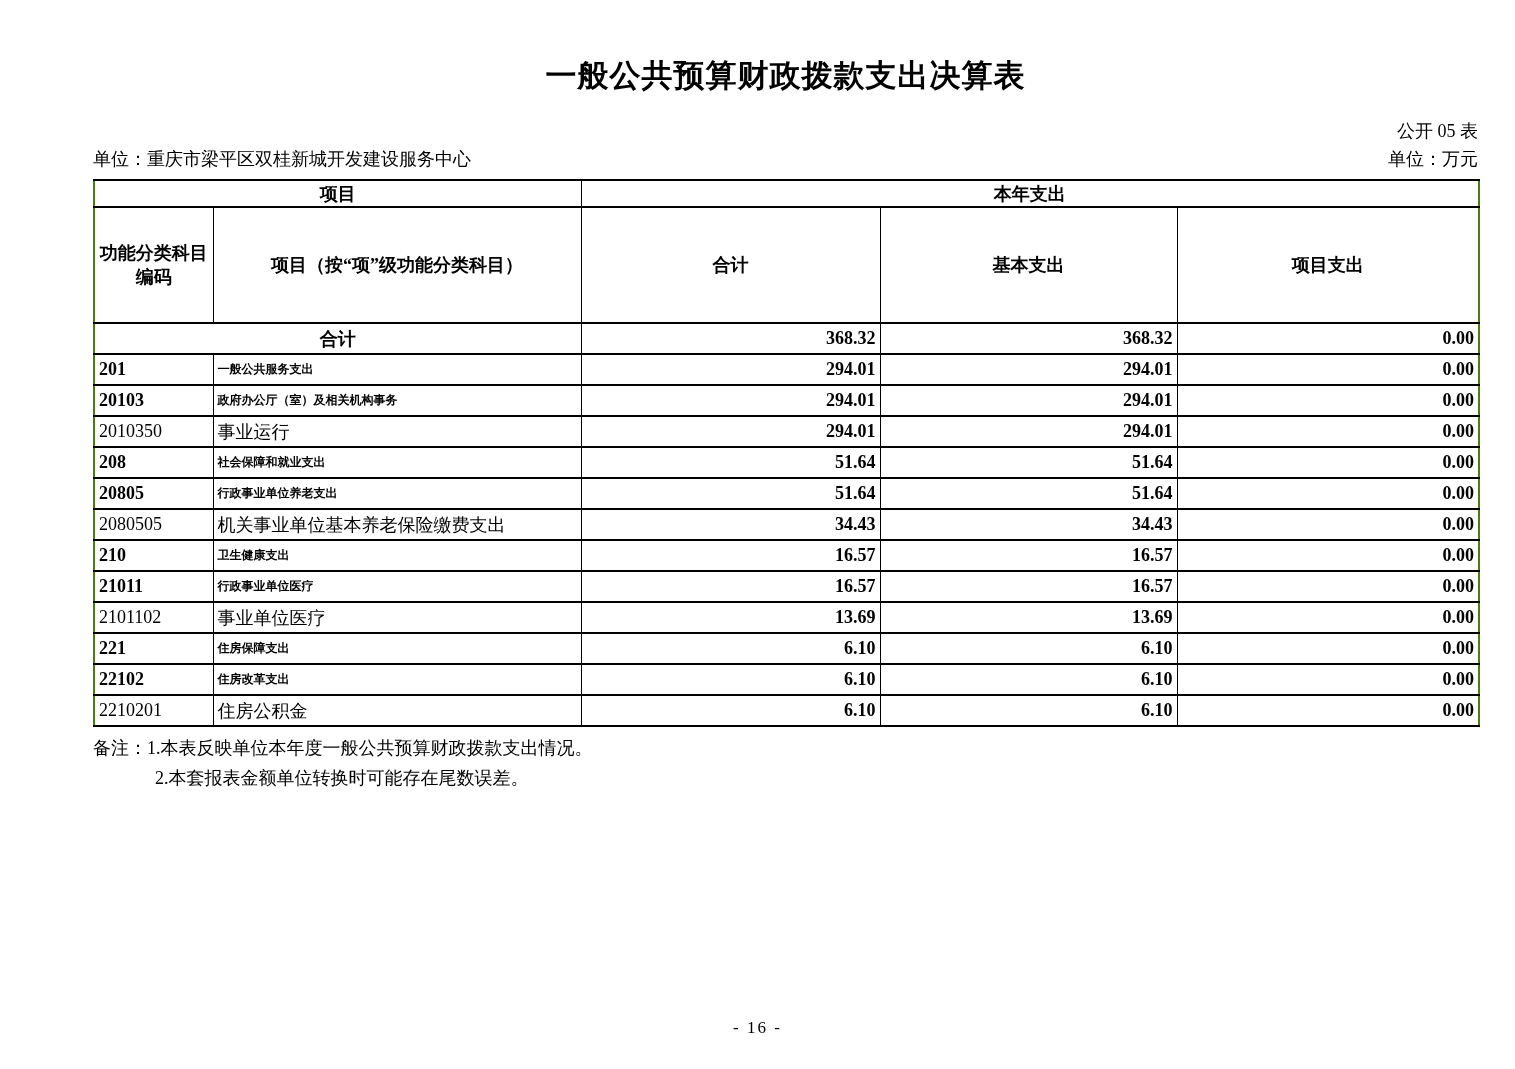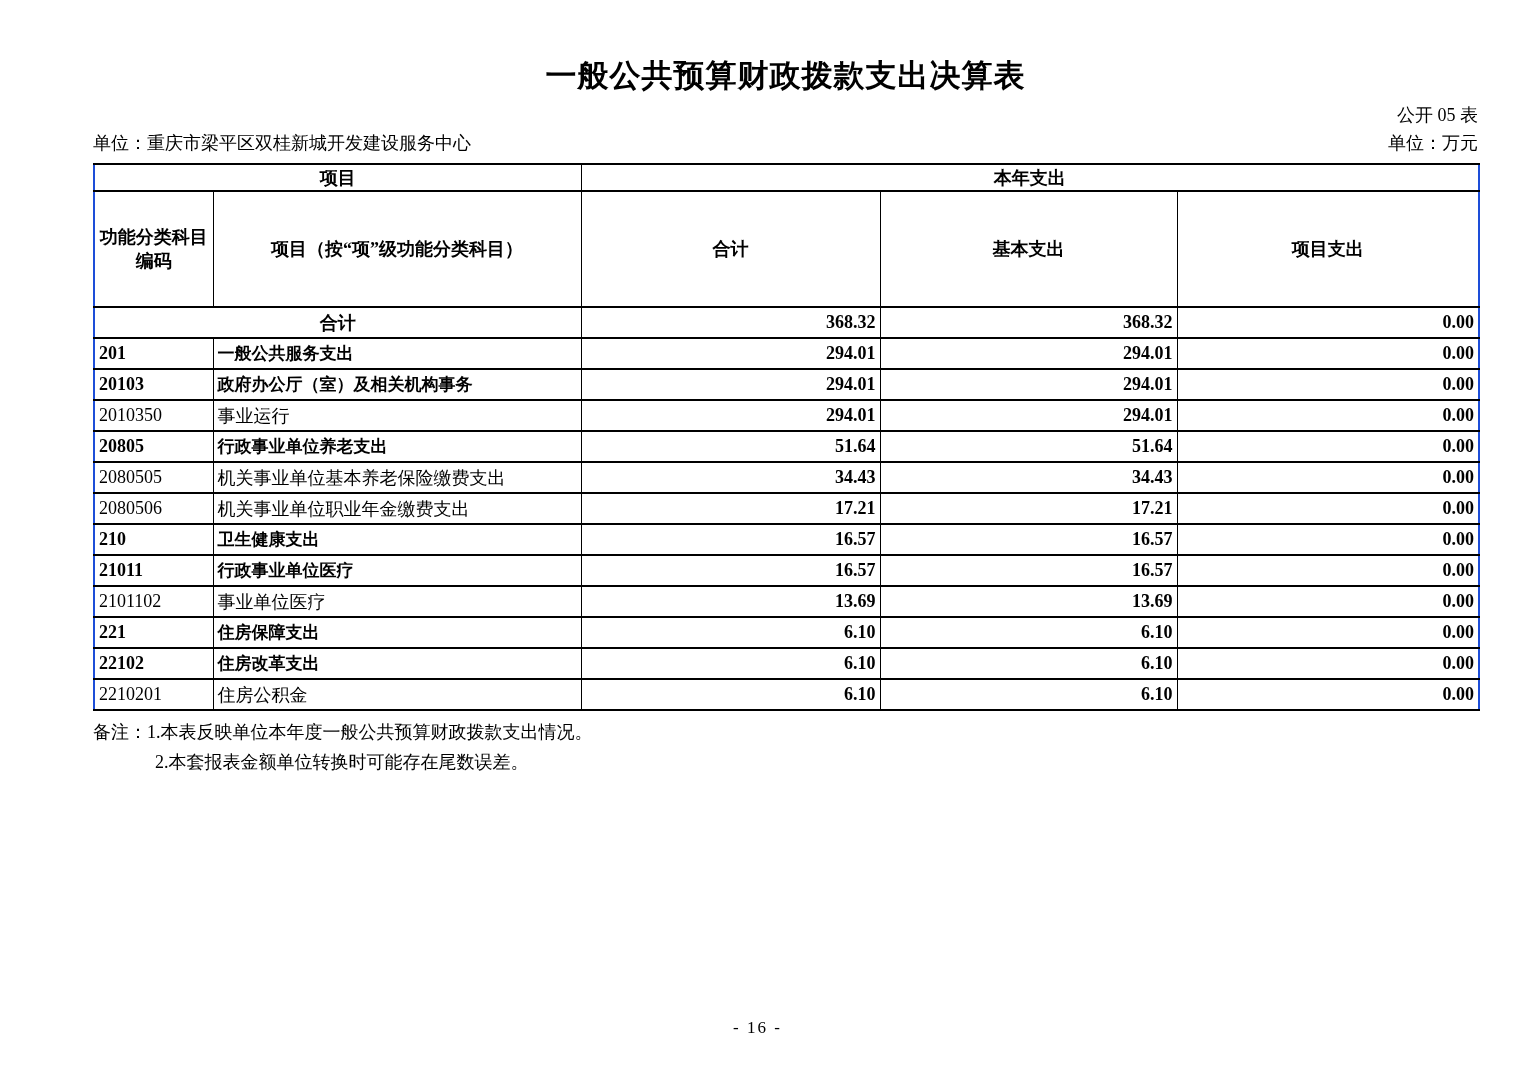--- a/index.html
+++ b/index.html
@@ -23,38 +23,38 @@
   }
   .doc-title {
     margin-top: 57px;
     text-align: center;
     font-size: 31px;
     font-weight: bold;
     letter-spacing: 1px;
     line-height: 38px;
   }
   .meta-right {
-    margin-top: 8px;
+    margin-top: 24px;
     text-align: right;
     font-size: 18px;
     line-height: 24px;
   }
   .meta-row {
     margin-top: 3px;
     display: flex;
     justify-content: space-between;
     font-size: 18px;
     line-height: 26px;
   }
   table.budget {
     margin-top: 7px;
     width: 1385px;
     table-layout: fixed;
     border-collapse: collapse;
-    border: 2px solid #1d4ed8;
+    border: 2px solid #4d7c0f;
   }
   table.budget th, table.budget td {
     border: 1px solid #000;
     border-top-width: 2px;
     border-bottom-width: 2px;
     font-size: 18px;
     padding: 0 4px;
     overflow: hidden;
     white-space: nowrap;
   }
@@ -67,21 +67,21 @@
   tr.sub-row th { height: 116px; }
   tbody td { height: 31px; }
   td.code-cell { text-align: left; font-weight: normal; }
   td.name-cell { text-align: left; font-weight: normal; }
   td.num-cell  { text-align: right; font-weight: bold; padding-right: 5px; }
   td.total-label-cell { text-align: center; font-weight: bold; }
   tr.bold-row td.code-cell { font-weight: bold; }
   tr.bold-row td.name-cell {
     font-weight: bold;
     font-family: "Liberation Sans", "DejaVu Sans", sans-serif;
-    font-size: 17px;
+    font-size: 12px;
   }
   .notes {
     margin-top: 6px;
     font-size: 18px;
     line-height: 30px;
   }
   .notes .note-line-2 { padding-left: 62px; }
   .page-number {
     position: absolute;
     left: 0;
@@ -151,40 +151,40 @@
     <td class="num-cell">0.00</td>
   </tr>
           <tr>
     <td class="code-cell">2010350</td>
     <td class="name-cell">事业运行</td>
     <td class="num-cell">294.01</td>
     <td class="num-cell">294.01</td>
     <td class="num-cell">0.00</td>
   </tr>
           <tr class="bold-row">
+    <td class="code-cell">208</td>
+    <td class="name-cell">社会保障和就业支出</td>
+    <td class="num-cell">51.64</td>
+    <td class="num-cell">51.64</td>
+    <td class="num-cell">0.00</td>
+  </tr>
+          <tr class="bold-row">
     <td class="code-cell">20805</td>
     <td class="name-cell">行政事业单位养老支出</td>
     <td class="num-cell">51.64</td>
     <td class="num-cell">51.64</td>
     <td class="num-cell">0.00</td>
   </tr>
           <tr>
     <td class="code-cell">2080505</td>
     <td class="name-cell">机关事业单位基本养老保险缴费支出</td>
     <td class="num-cell">34.43</td>
     <td class="num-cell">34.43</td>
     <td class="num-cell">0.00</td>
   </tr>
-          <tr>
-    <td class="code-cell">2080506</td>
-    <td class="name-cell">机关事业单位职业年金缴费支出</td>
-    <td class="num-cell">17.21</td>
-    <td class="num-cell">17.21</td>
-    <td class="num-cell">0.00</td>
-  </tr>
           <tr class="bold-row">
     <td class="code-cell">210</td>
     <td class="name-cell">卫生健康支出</td>
     <td class="num-cell">16.57</td>
     <td class="num-cell">16.57</td>
     <td class="num-cell">0.00</td>
   </tr>
           <tr class="bold-row">
     <td class="code-cell">21011</td>
     <td class="name-cell">行政事业单位医疗</td>

